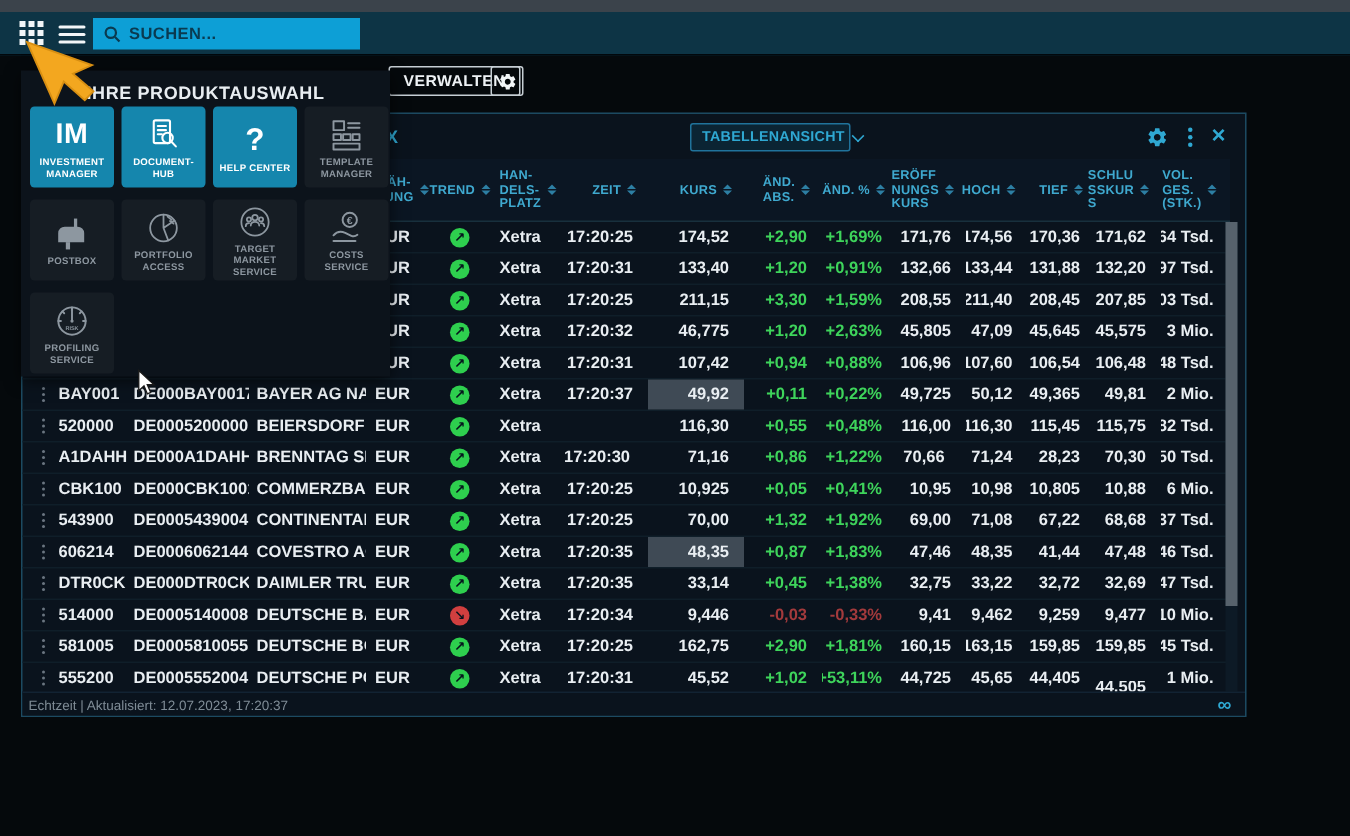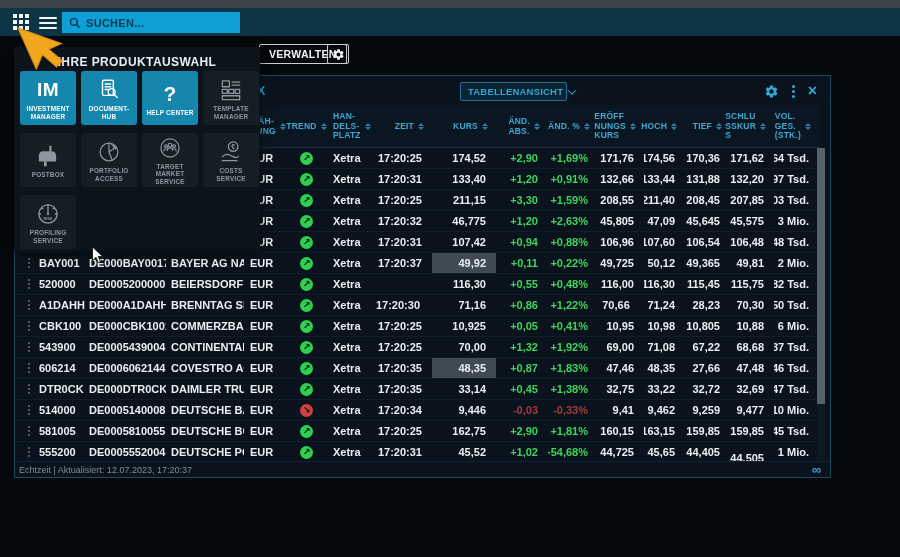--- a/index.html
+++ b/index.html
@@ -813,21 +813,21 @@
           <div class="td al-right c-chg_pct" style="width: 50px;">
             <span class="pos">+1,83%</span>
           </div>
           <div class="td al-right c-open" style="width: 46px;">
             <span>47,46</span>
           </div>
           <div class="td al-right c-high" style="width: 41px;">
             <span>48,35</span>
           </div>
           <div class="td al-right c-low" style="width: 45px;">
-            <span>27,66</span>
+            <span>41,44</span>
           </div>
           <div class="td al-right c-close" style="width: 44px;">
             <span>47,48</span>
           </div>
           <div class="td al-right c-volume" style="width: 45px;">
             <span>346 Tsd.</span>
           </div>
         </div>
         <div class="tr">
           <div class="td al-center c-menu" style="width: 18px;">
@@ -1004,21 +1004,21 @@
           <div class="td al-right c-time" style="width: 58px;">
             <span>17:20:31</span>
           </div>
           <div class="td al-right c-price" style="width: 64px;">
             <span>45,52</span>
           </div>
           <div class="td al-right c-chg_abs" style="width: 52px;">
             <span class="pos">+1,02</span>
           </div>
           <div class="td al-right c-chg_pct" style="width: 50px;">
-            <span class="pos">+54,68%</span>
+            <span class="pos">+53,11%</span>
           </div>
           <div class="td al-right c-open" style="width: 46px;">
             <span>44,725</span>
           </div>
           <div class="td al-right c-high" style="width: 41px;">
             <span>45,65</span>
           </div>
           <div class="td al-right c-low" style="width: 45px;">
             <span>44,405</span>
           </div>

